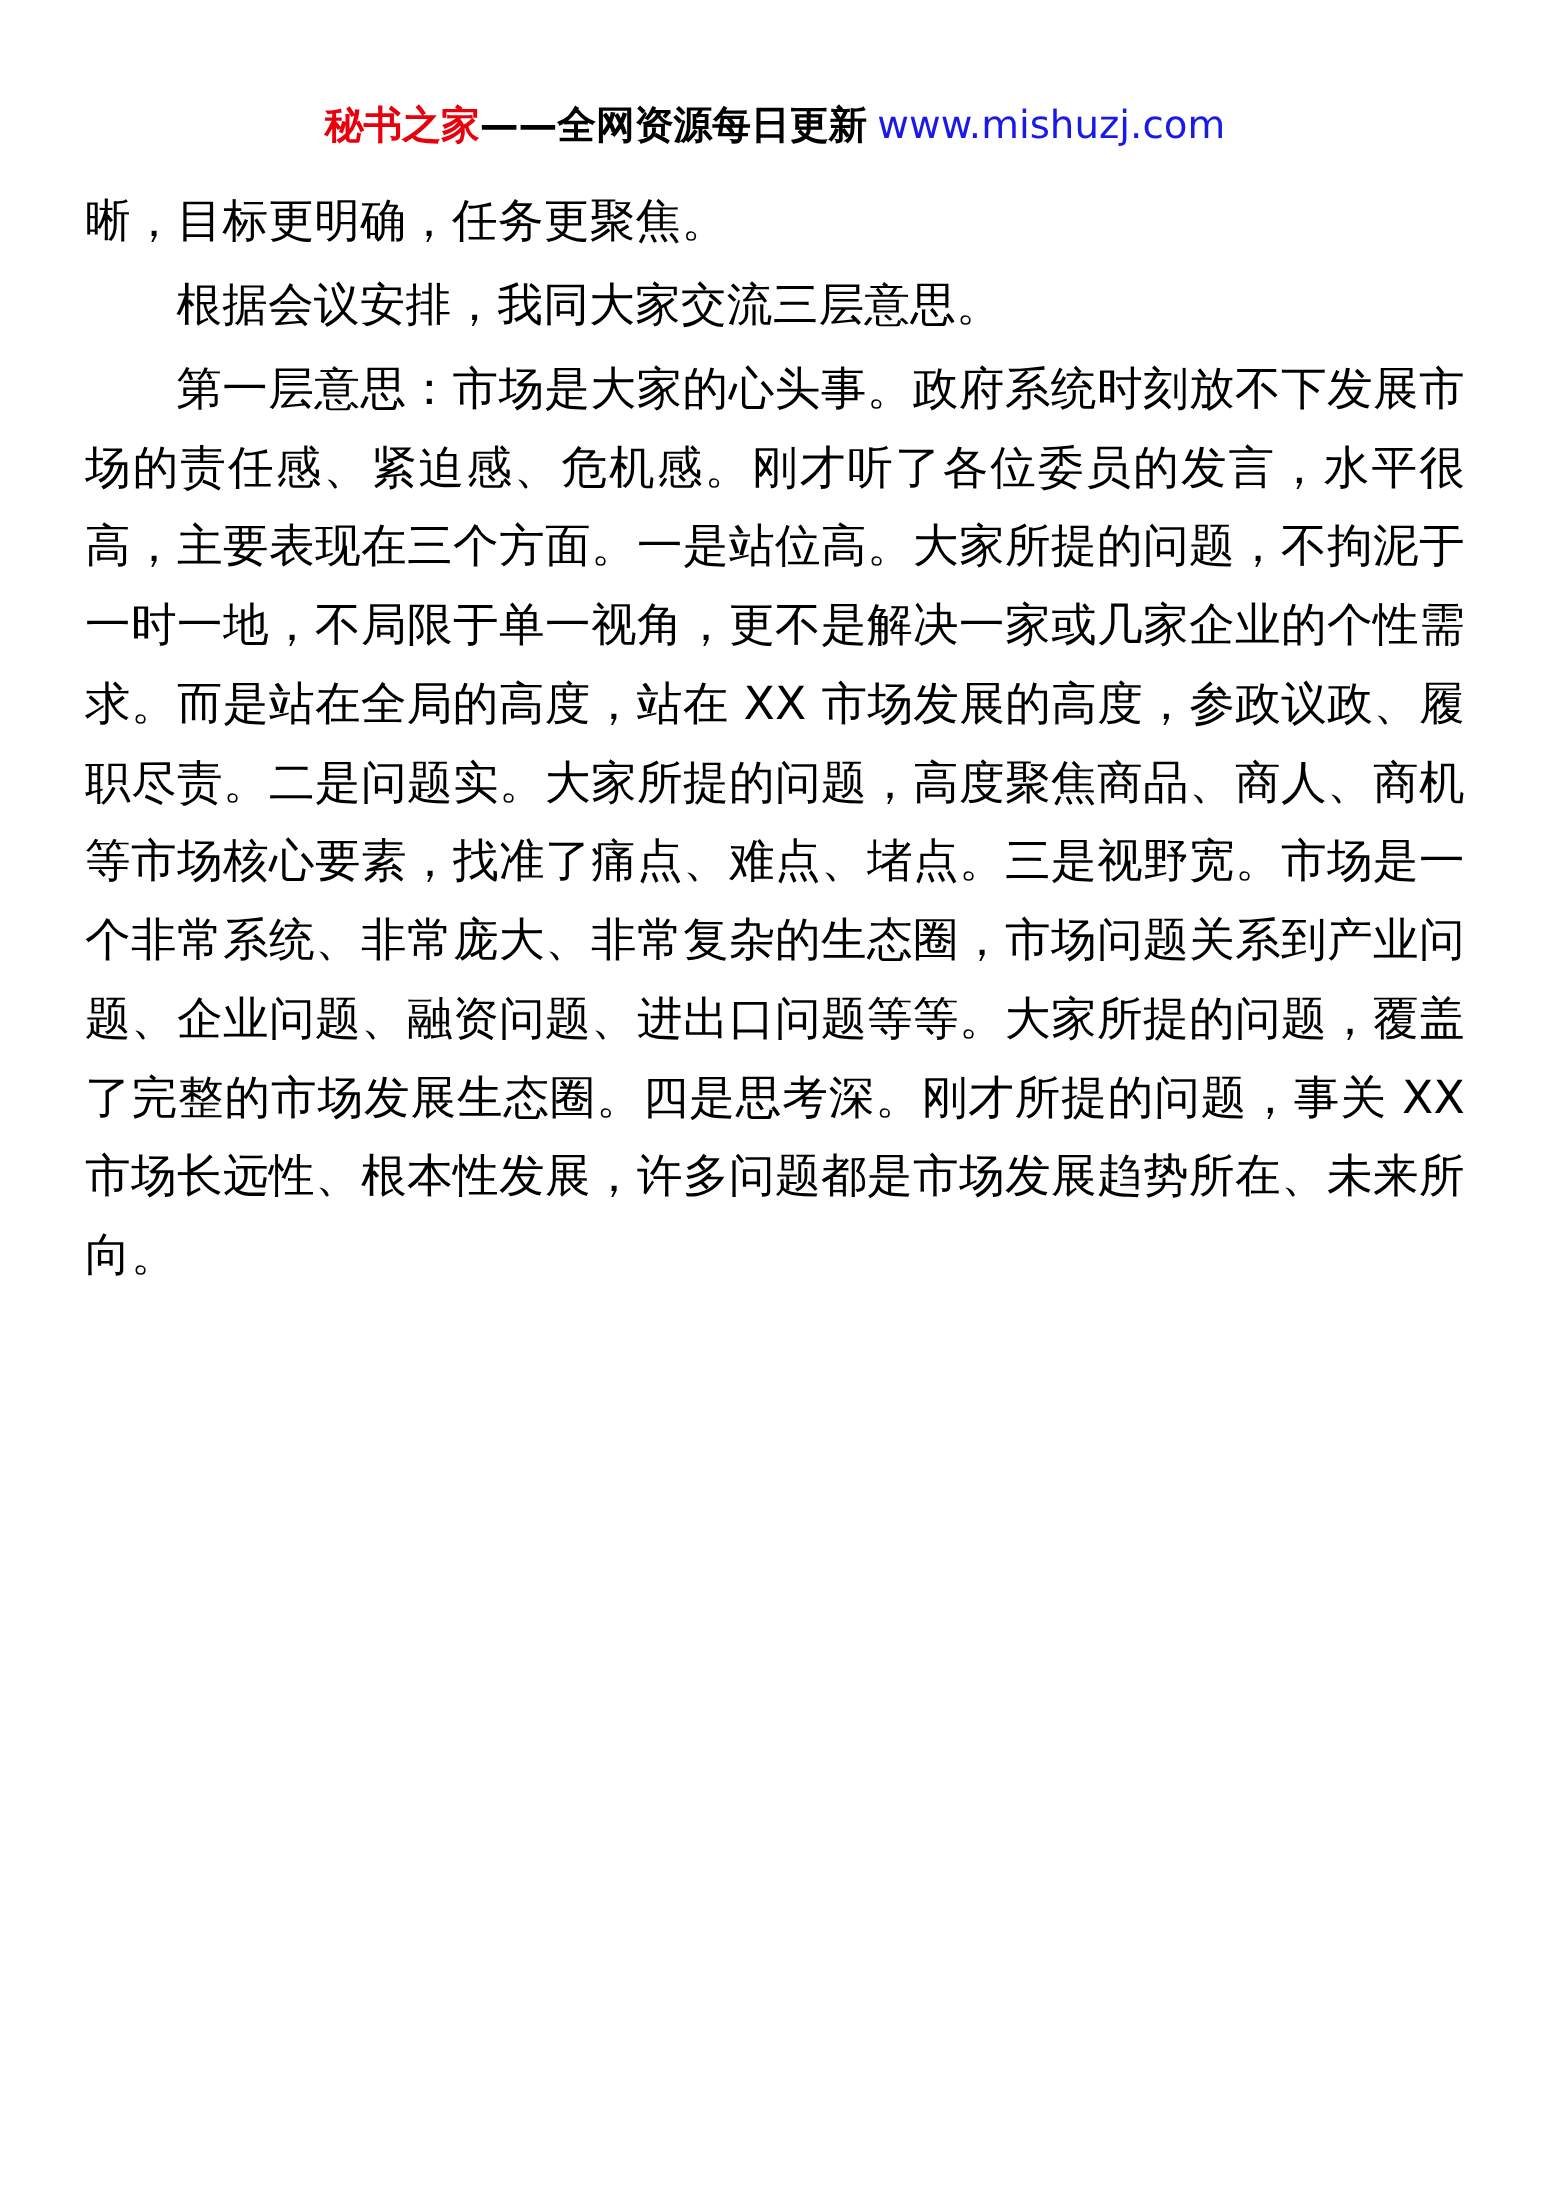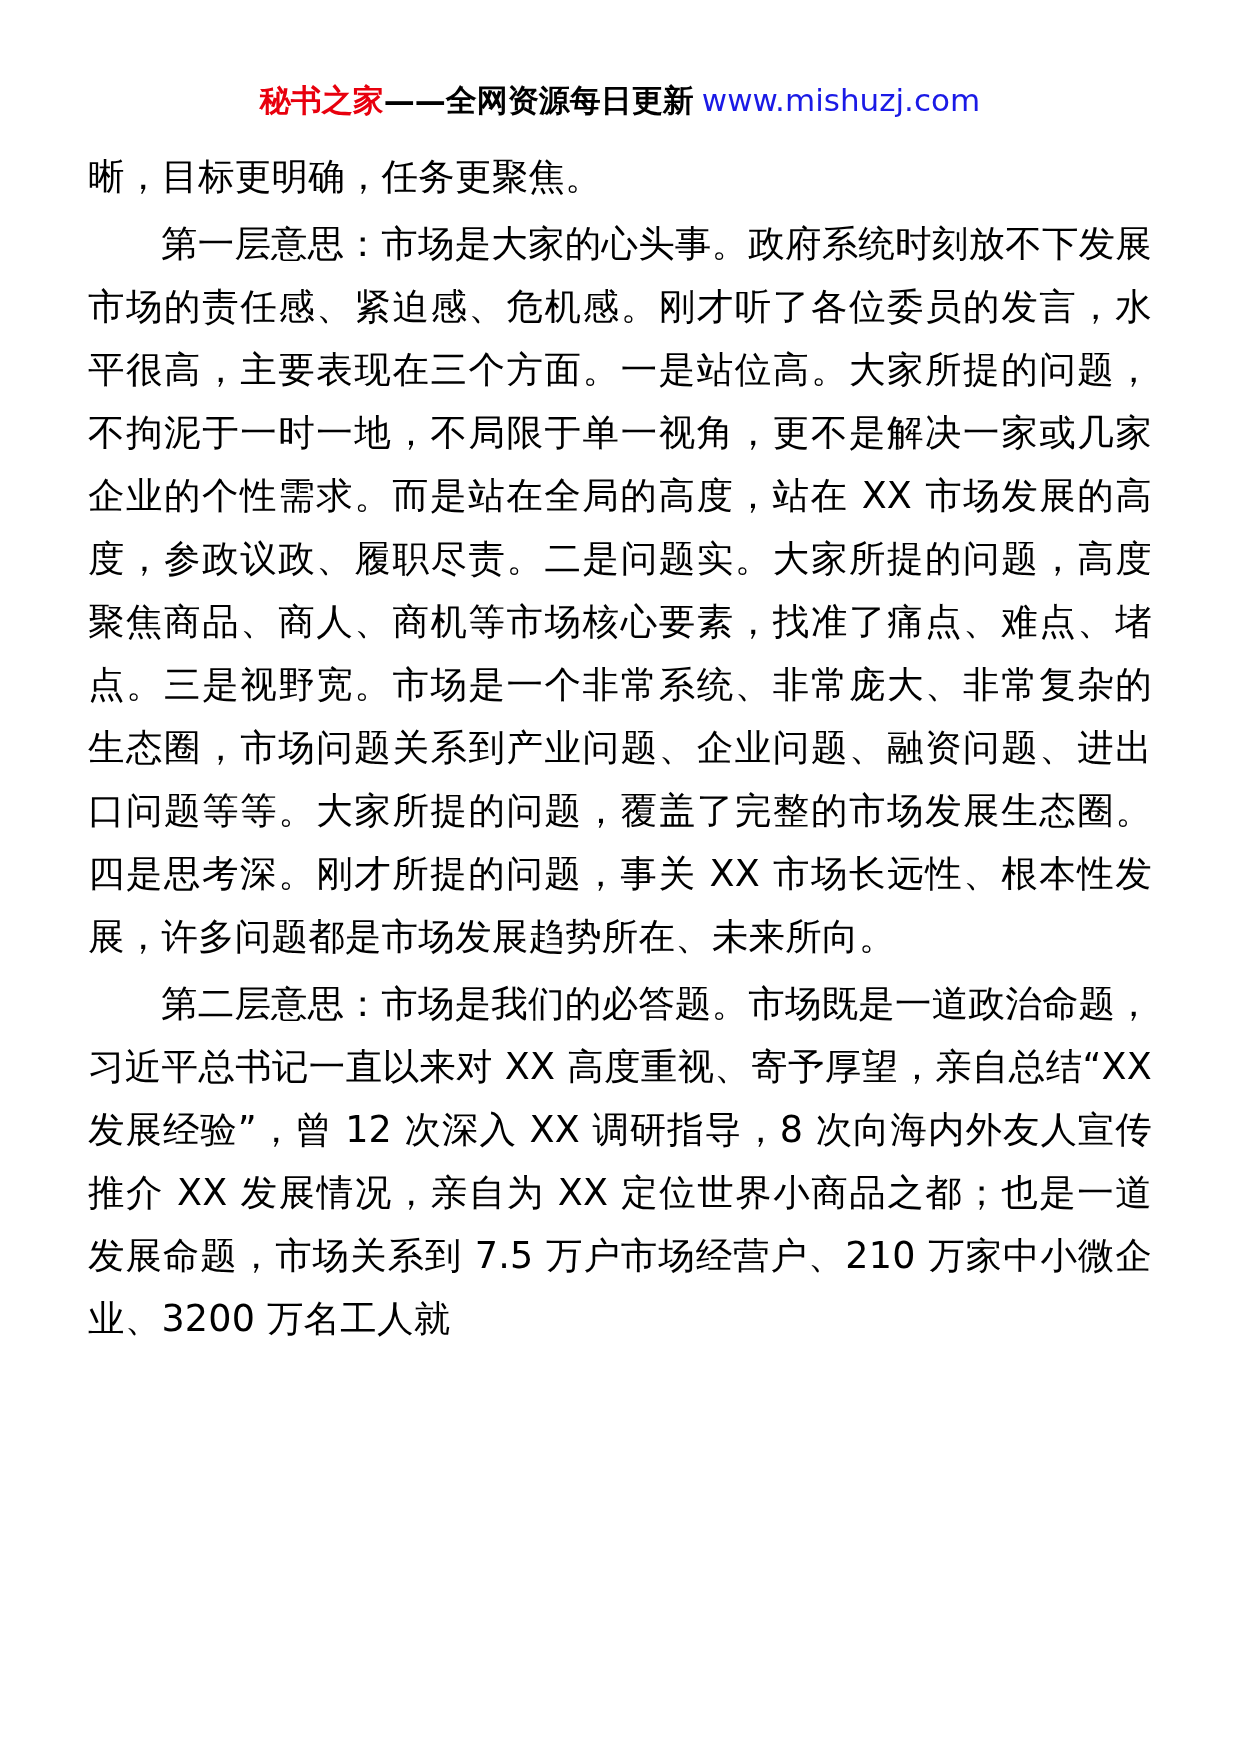--- a/index.html
+++ b/index.html
@@ -12,21 +12,21 @@
     height: 1754px;
     font-family: "DejaVu Sans", "Liberation Sans", sans-serif;
     color: #000000;
     overflow: hidden;
   }
   .page {
     position: relative;
     width: 1240px;
     height: 1490px;
     box-sizing: border-box;
-    padding: 0 84px;
+    padding: 0 64px;
   }
   .header {
     padding-top: 82px;
     text-align: center;
     font-size: 31px;
     line-height: 1.2;
     white-space: nowrap;
     letter-spacing: 0px;
   }
   .header .brand {
@@ -66,17 +66,17 @@
 <body>
 
 <div class="page">
 
   <div class="header">
     <span class="brand">秘书之家</span><span class="dash">——</span><span class="slogan">全网资源每日更新</span><span class="url">www.mishuzj.com</span>
   </div>
 
   <div class="body-text">
     <p class="para">晰，目标更明确，任务更聚焦。</p>
+    <p class="para indent">根据会议安排，我同大家交流三层意思。</p>
     <p class="para indent">第一层意思：市场是大家的心头事。政府系统时刻放不下发展市场的责任感、紧迫感、危机感。刚才听了各位委员的发言，水平很高，主要表现在三个方面。一是站位高。大家所提的问题，不拘泥于一时一地，不局限于单一视角，更不是解决一家或几家企业的个性需求。而是站在全局的高度，站在 XX 市场发展的高度，参政议政、履职尽责。二是问题实。大家所提的问题，高度聚焦商品、商人、商机等市场核心要素，找准了痛点、难点、堵点。三是视野宽。市场是一个非常系统、非常庞大、非常复杂的生态圈，市场问题关系到产业问题、企业问题、融资问题、进出口问题等等。大家所提的问题，覆盖了完整的市场发展生态圈。四是思考深。刚才所提的问题，事关 XX 市场长远性、根本性发展，许多问题都是市场发展趋势所在、未来所向。</p>
-    <p class="para indent">第二层意思：市场是我们的必答题。市场既是一道政治命题，习近平总书记一直以来对 XX 高度重视、寄予厚望，亲自总结“XX 发展经验”，曾 12 次深入 XX 调研指导，8 次向海内外友人宣传推介 XX 发展情况，亲自为 XX 定位世界小商品之都；也是一道发展命题，市场关系到 7.5 万户市场经营户、210 万家中小微企业、3200 万名工人就</p>
   </div>
 
 </div>
 
 </body></html>

